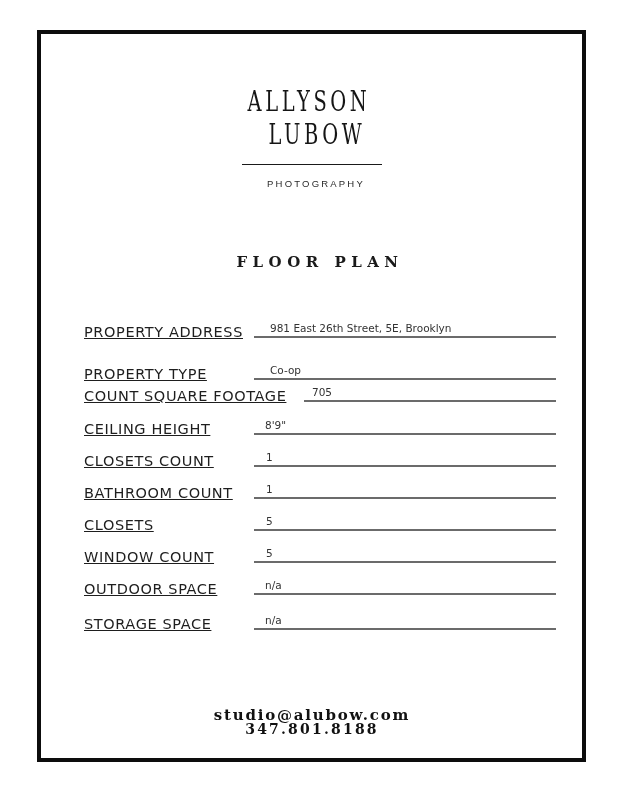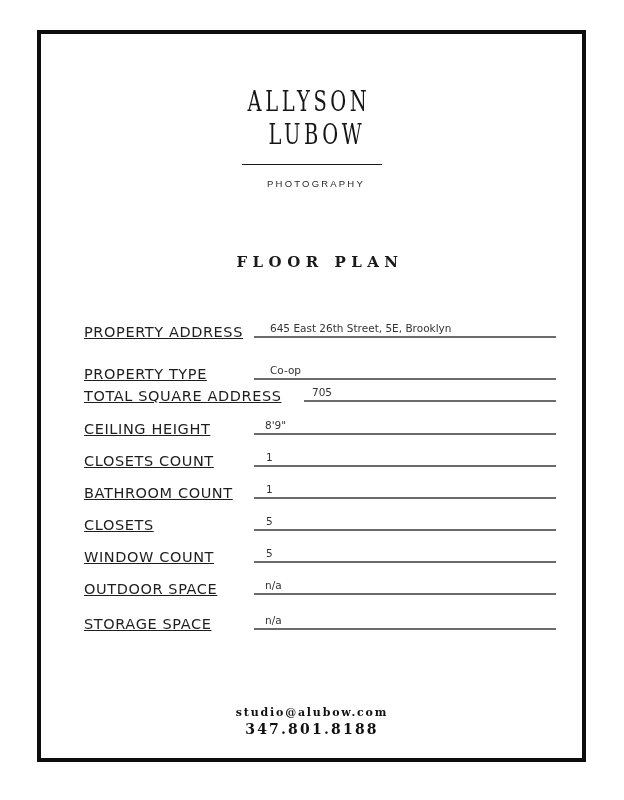--- a/index.html
+++ b/index.html
@@ -43,49 +43,49 @@
   .field-value {
     position:absolute; bottom:6px;
     font-family:"DejaVu Sans", sans-serif; font-size:10.5px;
     color:#333; white-space:nowrap;
   }
   .contact {
     position:absolute; left:0; width:624px; text-align:center;
     font-family:"DejaVu Serif", serif; font-weight:bold; color:#111;
     letter-spacing:1.8px;
   }
-  .contact-email { top:706px; font-size:11px; }
+  .contact-email { top:706px; font-size:15px; }
   .contact-phone { top:721px; font-size:14px; letter-spacing:2.2px; }
 </style>
 </head>
 <body>
 
 <div class="frame"></div>
 
 <div class="brand-1">ALLYSON</div>
 <div class="brand-2">LUBOW</div>
 <div class="brand-rule"></div>
 <div class="brand-sub">PHOTOGRAPHY</div>
 
 <div class="doc-title">FLOOR PLAN</div>
 
 <div class="field" style="top:312px">
   <span class="field-label">PROPERTY ADDRESS</span>
-  <span class="field-value" style="left:186px">645 East 26th Street, 5E, Brooklyn</span>
+  <span class="field-value" style="left:186px">981 East 26th Street, 5E, Brooklyn</span>
   <div class="field-line" style="width:302px"></div>
 </div>
 
 <div class="field" style="top:354px">
   <span class="field-label">PROPERTY TYPE</span>
   <span class="field-value" style="left:186px">Co-op</span>
   <div class="field-line" style="width:302px"></div>
 </div>
 
 <div class="field" style="top:376px">
-  <span class="field-label">TOTAL SQUARE ADDRESS</span>
+  <span class="field-label">COUNT SQUARE FOOTAGE</span>
   <span class="field-value" style="left:228px">705</span>
   <div class="field-line" style="width:252px"></div>
 </div>
 
 <div class="field" style="top:409px">
   <span class="field-label">CEILING HEIGHT</span>
   <span class="field-value" style="left:181px">8'9"</span>
   <div class="field-line" style="width:302px"></div>
 </div>
 

